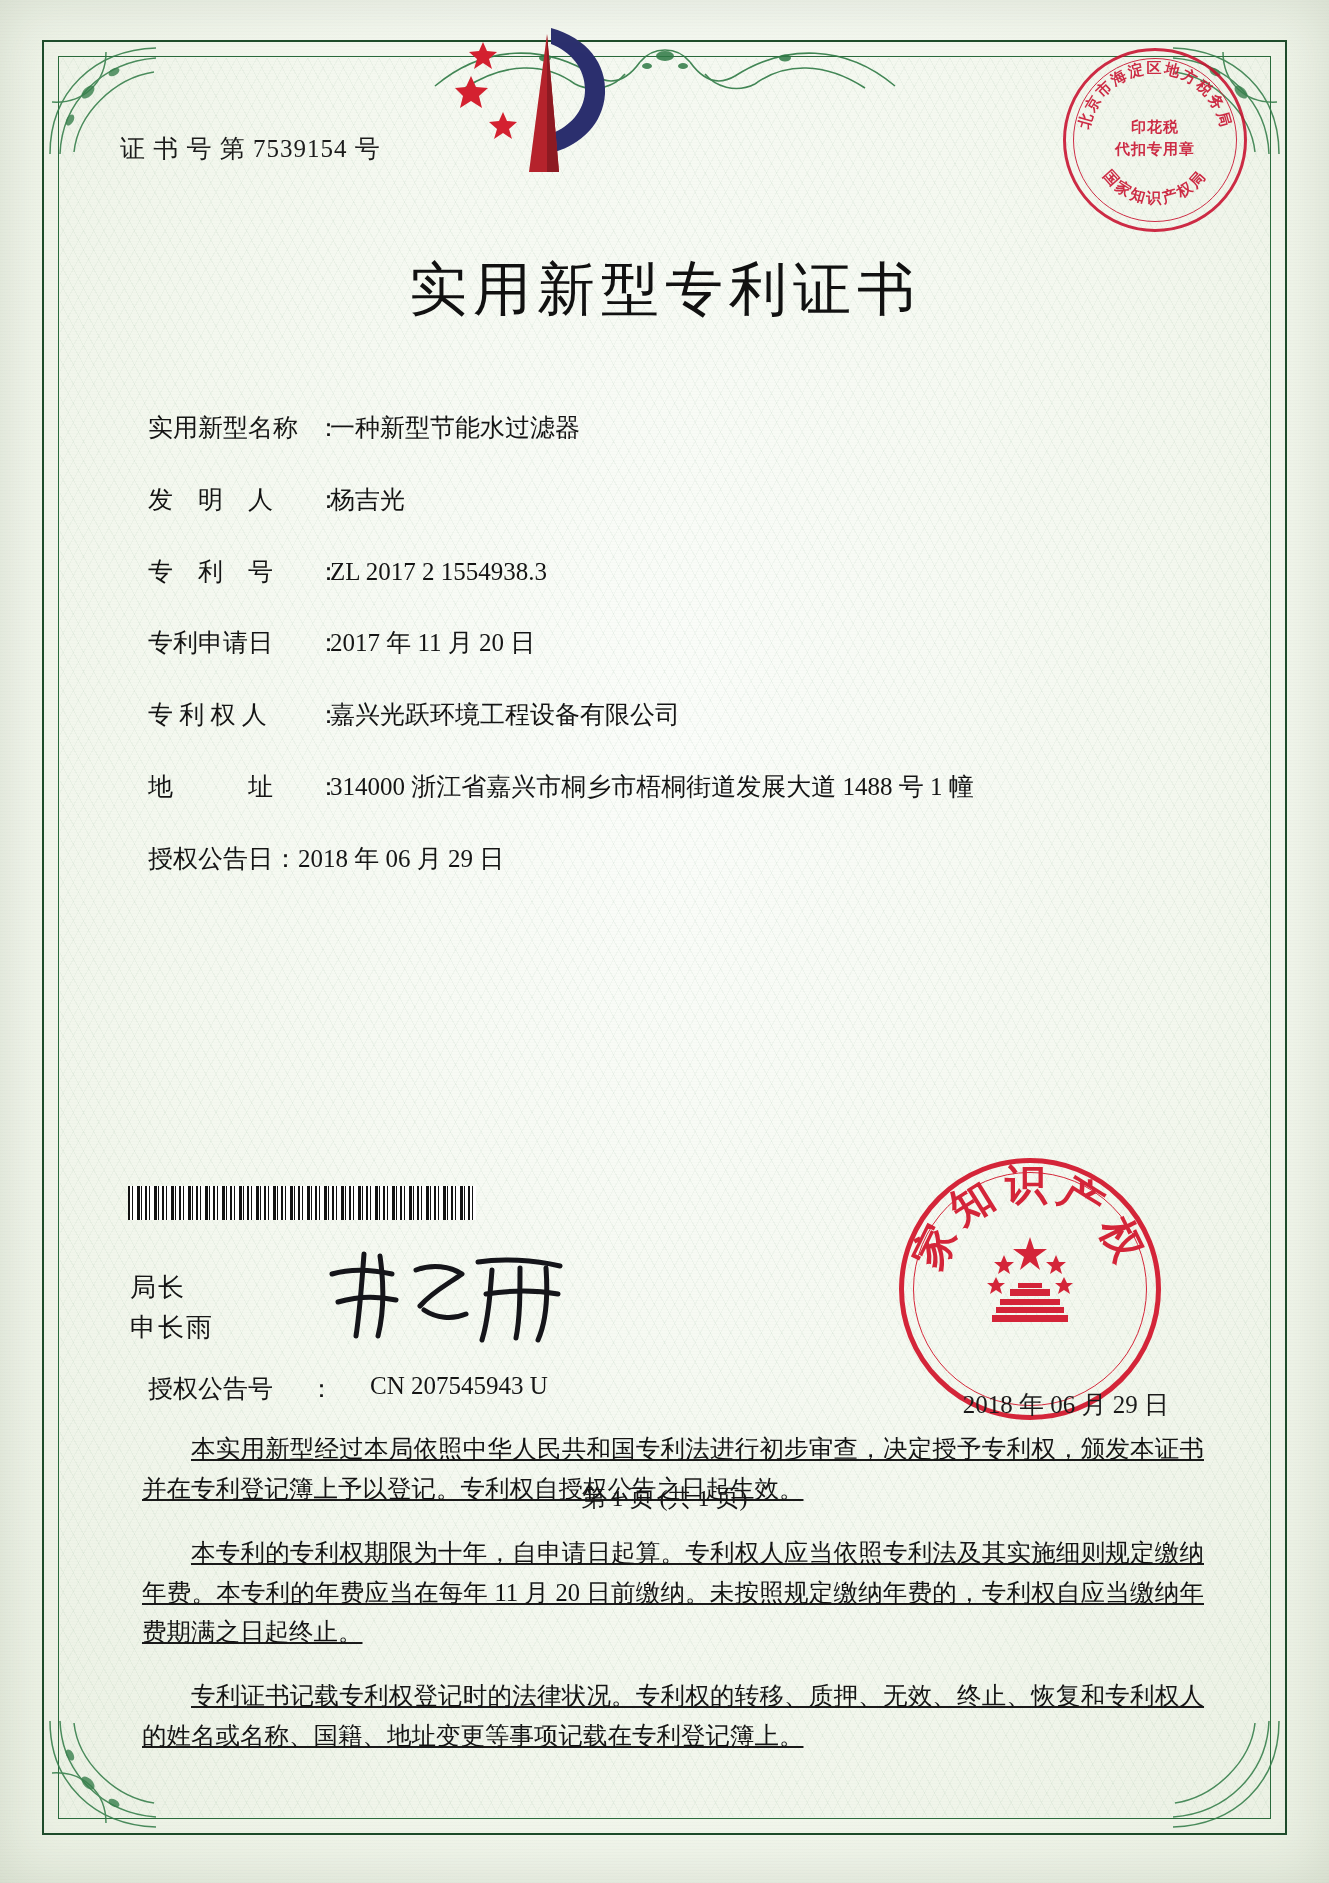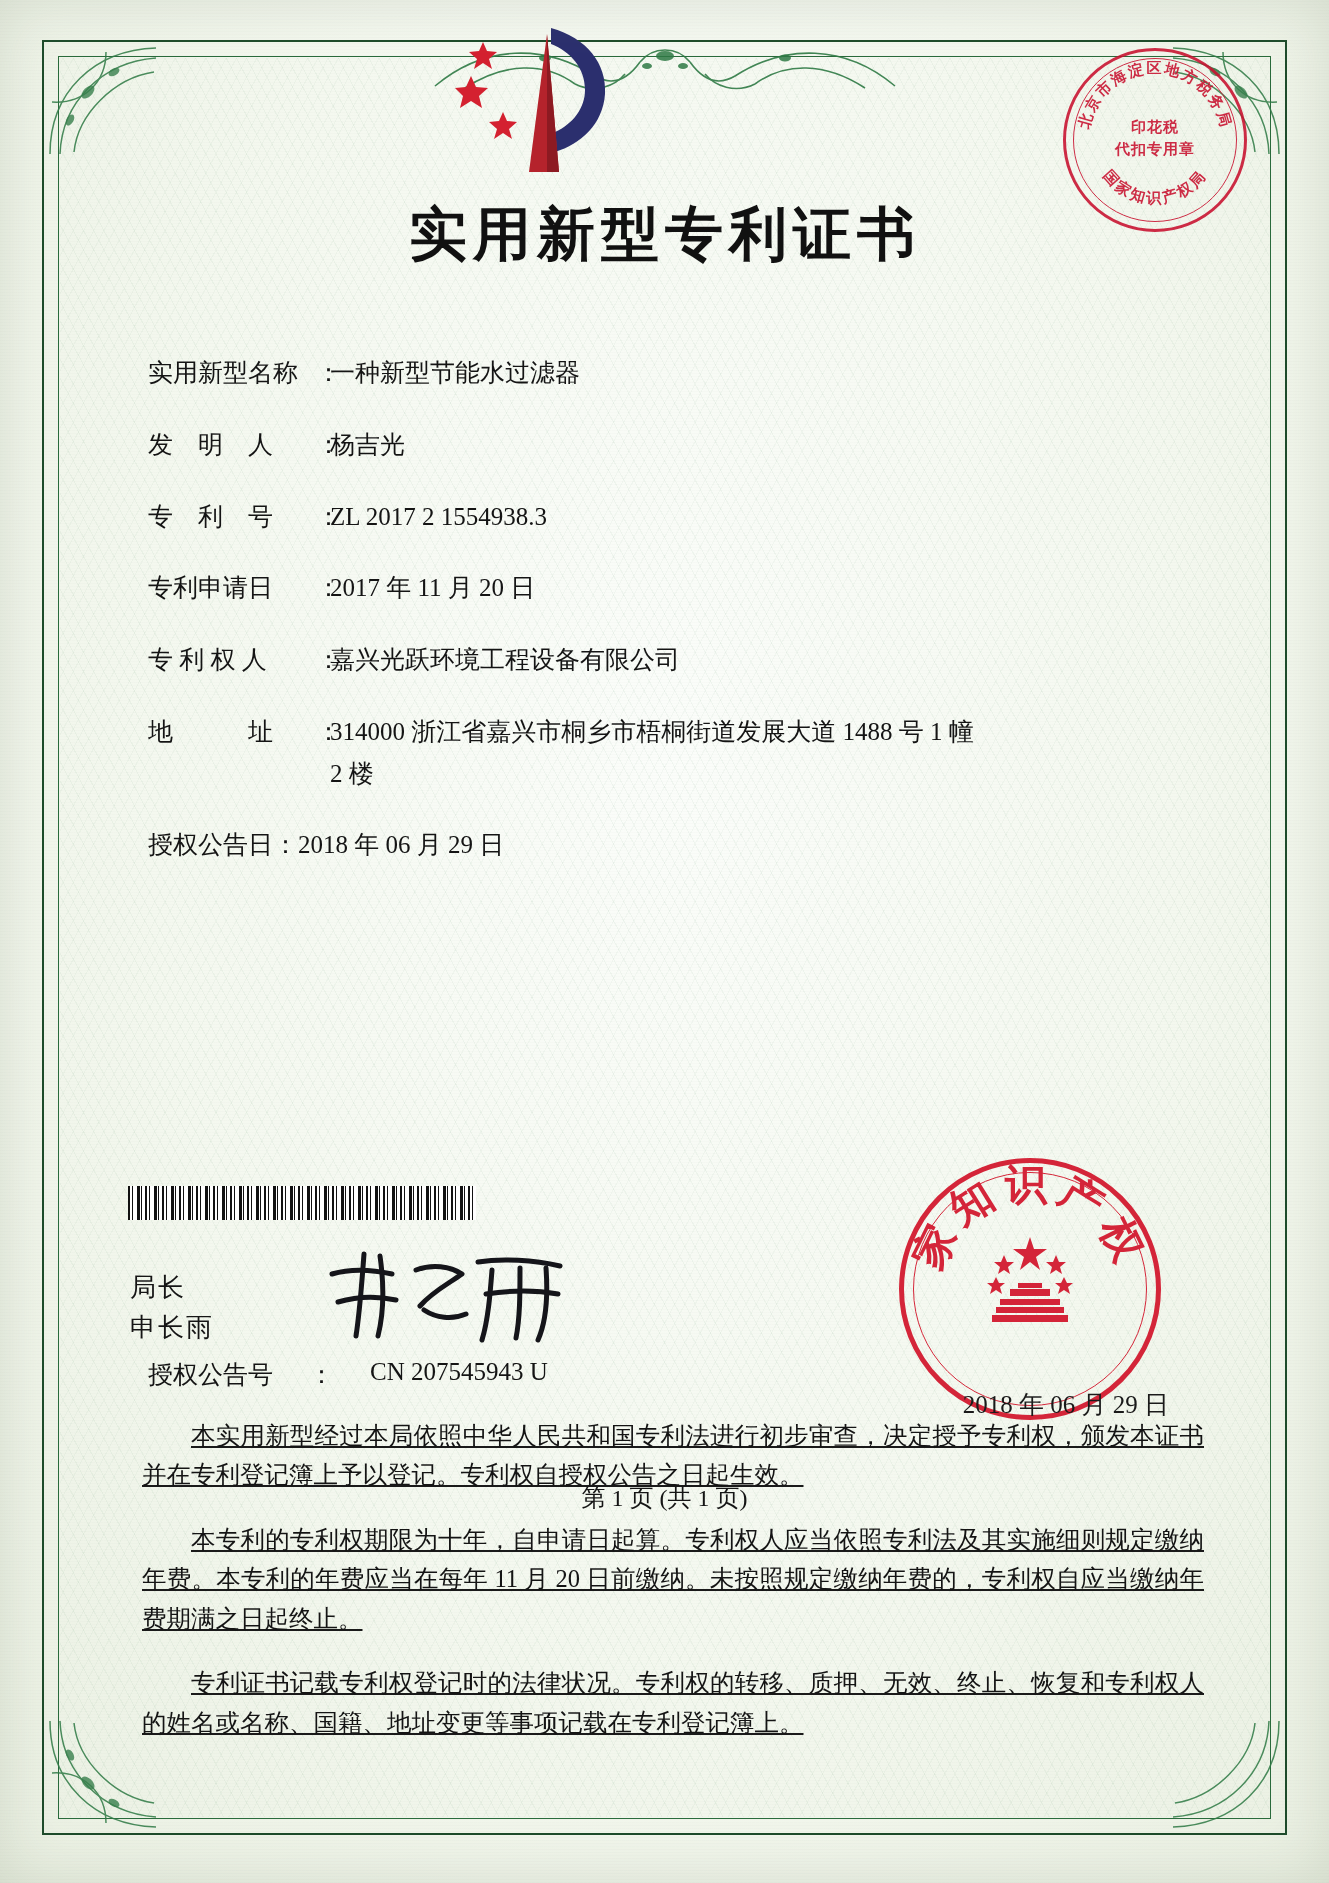--- a/index.html
+++ b/index.html
@@ -136,21 +136,21 @@
     font-size: 15px;
     line-height: 1.45;
     font-family: "Liberation Serif", serif;
     font-weight: bold;
     letter-spacing: 1px;
   }
 
   .title {
     text-align: center;
     font-size: 58px;
-    font-weight: bold;
+    font-weight: normal;
     letter-spacing: 6px;
     margin-top: 86px;
     color: #111;
     font-family: "Liberation Serif", "DejaVu Serif", serif;
   }
 
   .fields {
     margin-top: 82px;
     padding-left: 28px;
   }
@@ -379,20 +379,21 @@
       </text>
     </svg>
     <div class="tax-center">
       <div>印花税</div>
       <div>代扣专用章</div>
     </div>
   </div>
 
   <div class="content">
 
+    <div class="cert-no">证 书 号 第 7539154 号</div>
 
     <div class="title">实用新型专利证书</div>
 
     <div class="fields">
 
       <div class="field-row">
         <span class="field-label">实用新型名称</span>
         <span class="field-colon">：</span>
         <span class="field-value">一种新型节能水过滤器</span>
       </div>
@@ -419,21 +420,20 @@
         <span class="field-label">专 利 权 人</span>
         <span class="field-colon">：</span>
         <span class="field-value">嘉兴光跃环境工程设备有限公司</span>
       </div>
 
       <div class="field-row">
         <span class="field-label">地　　　址</span>
         <span class="field-colon">：</span>
         <span class="field-value">
           <span>314000 浙江省嘉兴市桐乡市梧桐街道发展大道 1488 号 1 幢</span>
-          <span class="l2">2 楼</span>
         </span>
       </div>
 
       <div class="row-split">
         <span class="left">
           <span class="lbl">授权公告日</span>
           <span>：</span>
           <span>2018 年 06 月 29 日</span>
         </span>
         <span class="right">

